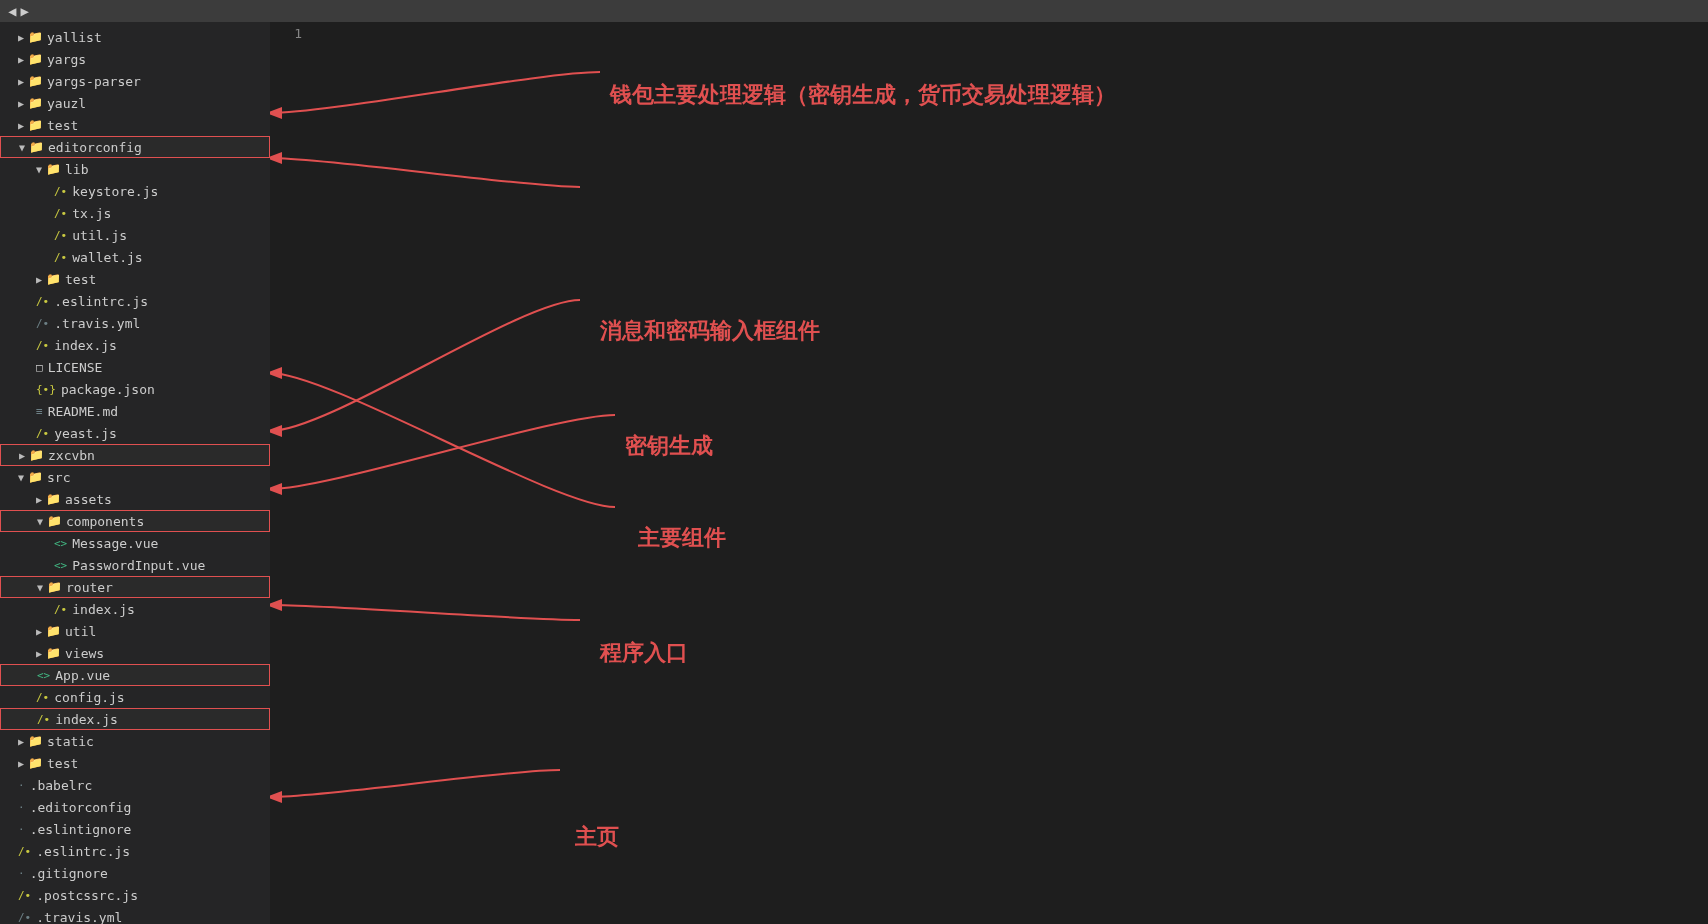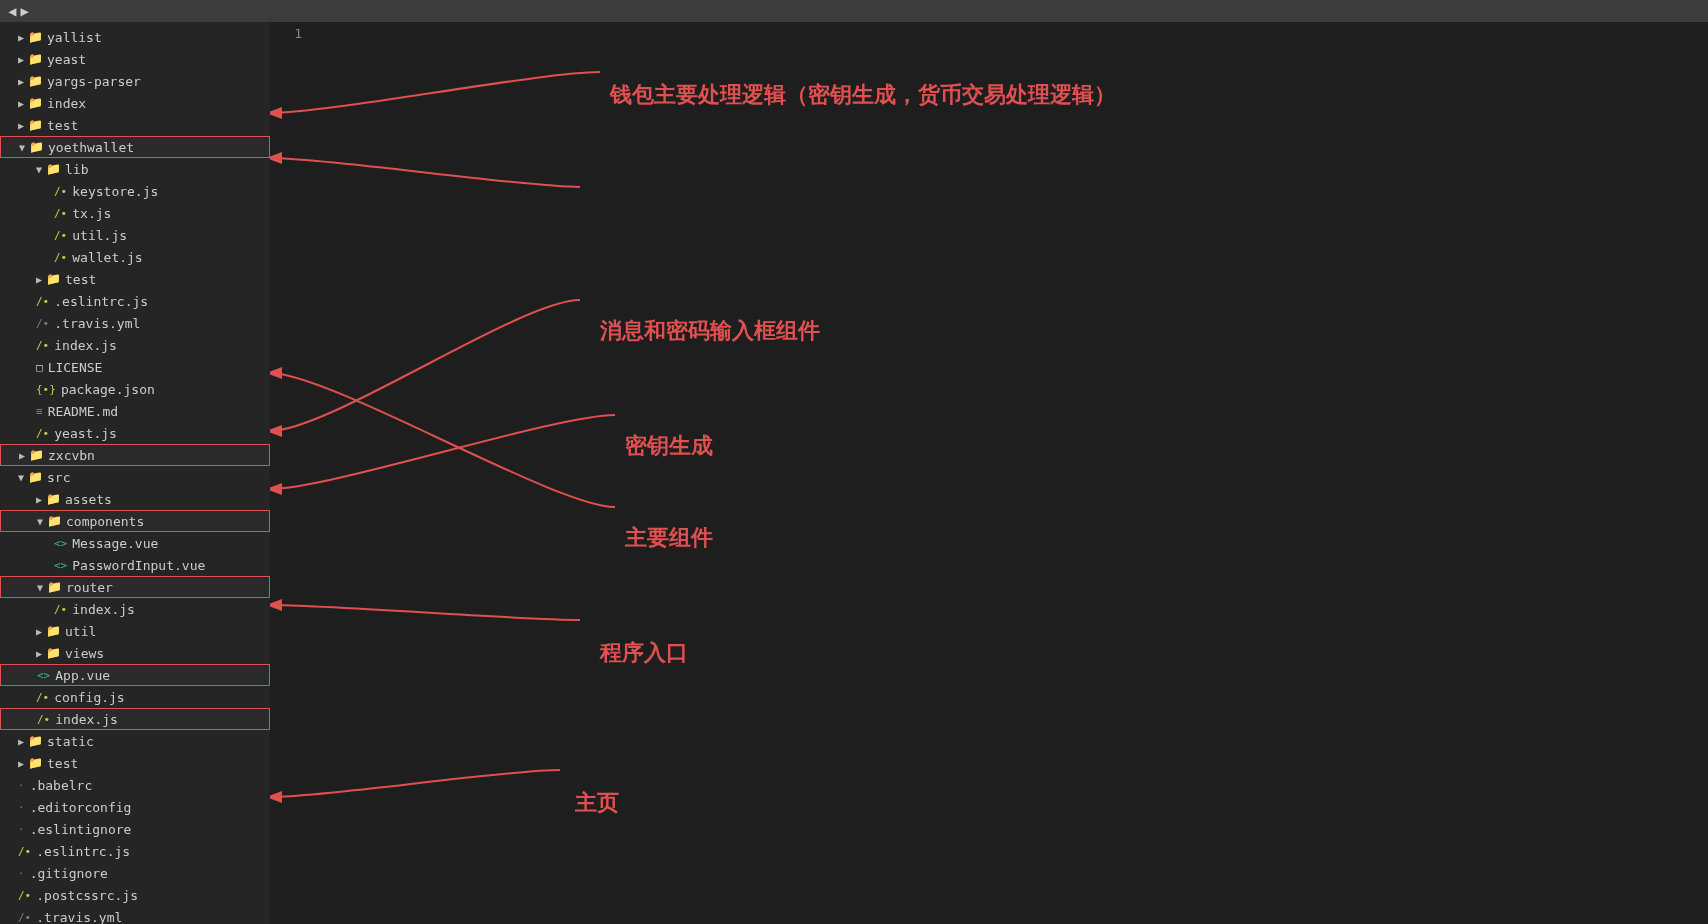--- a/index.html
+++ b/index.html
@@ -152,41 +152,41 @@
 
   <div class="sidebar" id="sidebar-tree">
   <div class="tree-item indent-1">
         <span class="icon-arrow">▶</span>
         <span class="icon-folder folder-icon">📁</span>
         <span>yallist</span>
       </div>
       <div class="tree-item indent-1">
         <span class="icon-arrow">▶</span>
         <span class="icon-folder folder-icon">📁</span>
-        <span>yeast</span>
+        <span>yargs</span>
       </div>
       <div class="tree-item indent-1">
         <span class="icon-arrow">▶</span>
         <span class="icon-folder folder-icon">📁</span>
         <span>yargs-parser</span>
       </div>
       <div class="tree-item indent-1">
         <span class="icon-arrow">▶</span>
         <span class="icon-folder folder-icon">📁</span>
-        <span>index</span>
+        <span>yauzl</span>
       </div>
       <div class="tree-item indent-1">
         <span class="icon-arrow">▶</span>
         <span class="icon-folder folder-icon">📁</span>
         <span>test</span>
       </div>
       <div class="tree-item indent-1 highlighted">
         <span class="icon-arrow">▼</span>
         <span class="icon-folder folder-icon">📁</span>
-        <span>yoethwallet</span>
+        <span>editorconfig</span>
       </div>
       <div class="tree-item indent-2">
         <span class="icon-arrow">▼</span>
         <span class="icon-folder folder-icon">📁</span>
         <span>lib</span>
       </div>
       <div class="tree-item indent-3">
         <span class="icon-file js-icon" style="margin-right:5px;font-size:11px;">/•</span>
         <span>keystore.js</span>
       </div>
@@ -351,19 +351,19 @@
         <path d="M 345 393 C 285 393, 60 467, 0 467" stroke="#e05050" stroke-width="2" fill="none" marker-end="url(#arrowhead)"></path>
         <path d="M 345 485 C 285 485, 60 351, 0 351" stroke="#e05050" stroke-width="2" fill="none" marker-end="url(#arrowhead)"></path>
         <path d="M 310 598 C 250 598, 60 583, 0 583" stroke="#e05050" stroke-width="2" fill="none" marker-end="url(#arrowhead)"></path>
         <path d="M 290 748 C 230 748, 60 775, 0 775" stroke="#e05050" stroke-width="2" fill="none" marker-end="url(#arrowhead)"></path>
       </svg>
 
     <div class="annotations" id="annotations-div">
     <div class="annotation" style="left: 340px; top: 22px;">钱包主要处理逻辑（密钥生成，货币交易处理逻辑）</div>
         <div class="annotation" style="left: 330px; top: 258px; text-align: right;">消息和密码输入框组件</div>
         <div class="annotation" style="left: 355px; top: 373px;">密钥生成</div>
-        <div class="annotation" style="left: 355px; top: 465px;">主要组件</div>
+        <div class="annotation" style="left: 368px; top: 465px;">主要组件</div>
         <div class="annotation" style="left: 330px; top: 580px;">程序入口</div>
-        <div class="annotation" style="left: 305px; top: 730px; text-align: center;">主页</div>
+        <div class="annotation" style="left: 305px; top: 764px; text-align: center;">主页</div>
       </div>
   </div>
 
 </div>
 
 </body></html>

